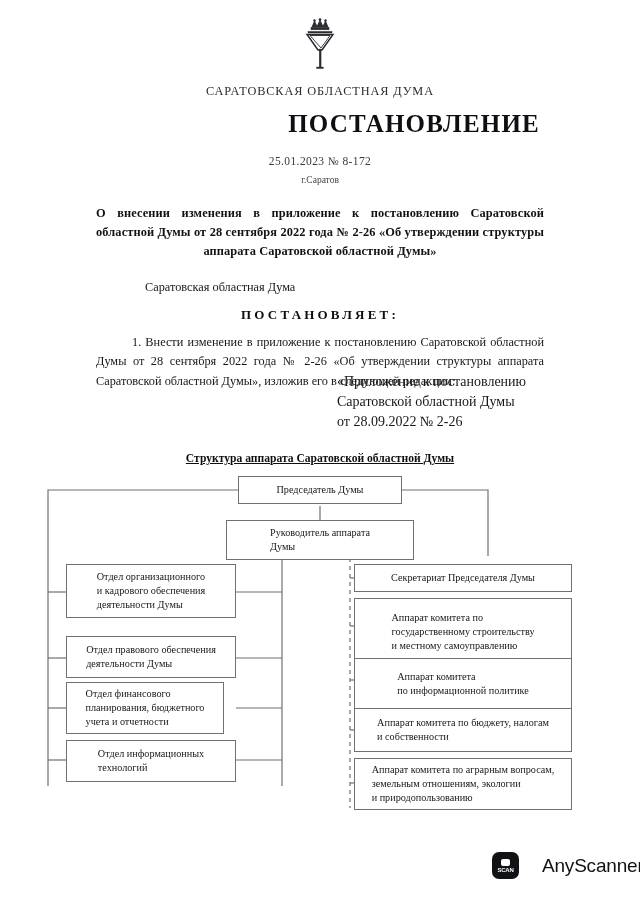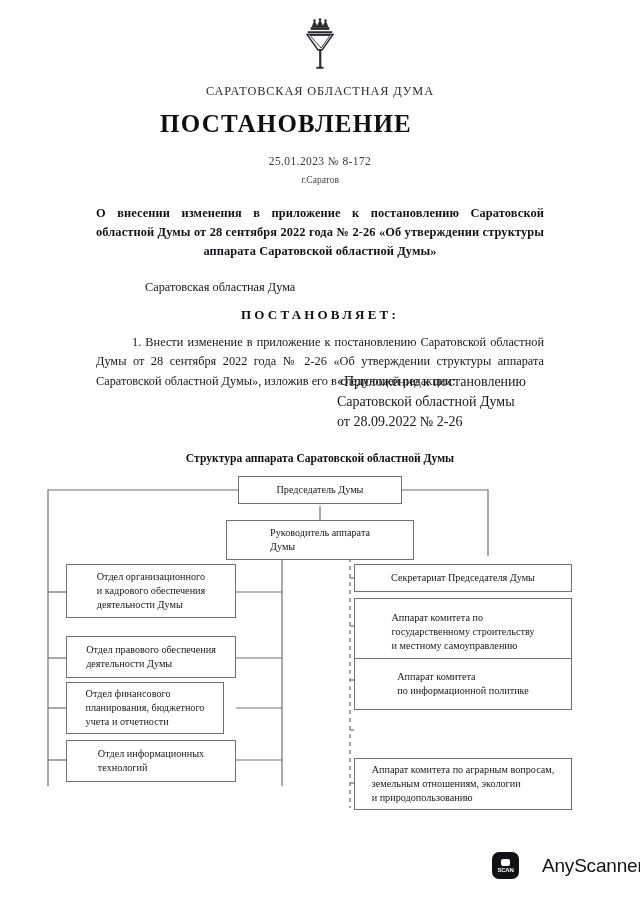--- a/index.html
+++ b/index.html
@@ -50,26 +50,25 @@
     font-variant: small-caps;
     text-transform: uppercase;
     color: #2a2b30;
     font-family: "Liberation Serif", "DejaVu Serif", serif;
   }
   .doc-type {
     position: absolute;
     top: 110px;
     left: 0;
     width: 540px;
-    text-align: center;
+    text-align: right;
     font-size: 25px;
     font-weight: bold;
     letter-spacing: 1.2px;
     color: #0e0f12;
-    padding-left: 16px;
   }
   .reg-line {
     position: absolute;
     top: 155px;
     left: 0;
     width: 640px;
     text-align: center;
     font-size: 11.5px;
     color: #3a3b40;
     letter-spacing: 0.4px;
@@ -143,20 +142,21 @@
   
   .chart-title {
     position: absolute;
     top: 452px;
     left: 0;
     width: 640px;
     text-align: center;
     font-size: 11.6px;
     font-weight: bold;
     color: #0e0f12;
+    text-decoration: underline;
   }
 
   .chart {
     position: absolute;
     top: 468px;
     left: 40px;
     width: 560px;
     height: 340px;
   }
   .chart svg {
@@ -350,20 +350,24 @@
       <span>Аппарат комитета по
 государственному строительству
 и местному самоуправлению</span>
     </div>
 
     <div class="node" style="left:314px; top:190px; width:218px; height:52px; white-space:pre-line;">
       <span>Аппарат комитета
 по информационной политике</span>
     </div>
 
+    <div class="node" style="left:314px; top:240px; width:218px; height:44px; white-space:pre-line;">
+      <span>Аппарат комитета по бюджету, налогам
+и собственности</span>
+    </div>
 
     <div class="node" style="left:314px; top:290px; width:218px; height:52px; white-space:pre-line;">
       <span>Аппарат комитета по аграрным вопросам,
 земельным отношениям, экологии
 и природопользованию</span>
     </div>
   </div>
 
   <div class="watermark">
     <span class="wm-badge">

